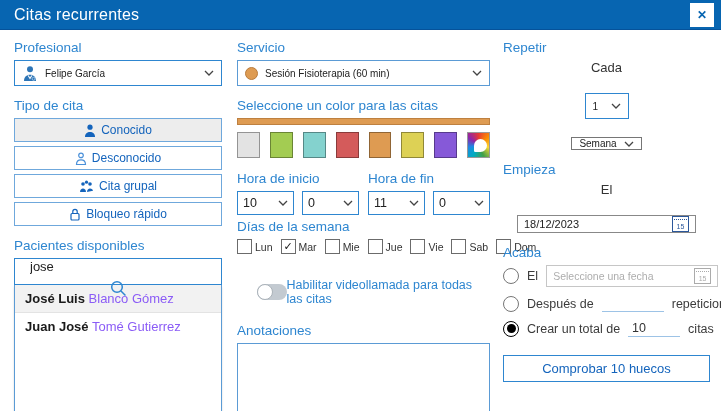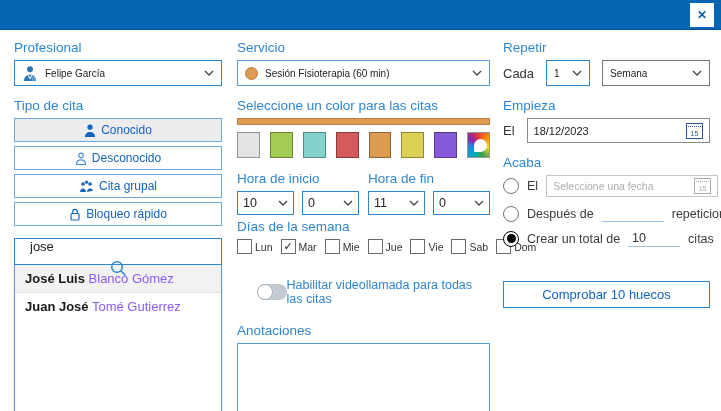--- a/index.html
+++ b/index.html
@@ -92,21 +92,21 @@
   .toggle .knob {
     position:absolute; left:0; top:0; width:16px; height:16px; border-radius:50%;
     background:#fff; border:1px solid #AAB2B9;
   }
   .toggle-label { color:#2E86D0; font-size:12.5px; }
   .anotaciones {
     width:100%; height:81px; border:1px solid #5B9BD5; resize:none; outline:none;
     font-family:"Liberation Sans", sans-serif; font-size:13px; padding:5px;
   }
   
-  .inline-row { display:flex; align-items:center; gap:12px; margin-bottom:12px; }
+  .inline-row { display:flex; align-items:center; gap:18px; margin-bottom:12px;flex-direction:column; }
   .inline-row .txt { font-size:13px; color:#333; }
   .select.w44 { width:44px; }
   .select.grow-sel { flex:1; border-color:#767676; }
   .date-input {
     flex:1; height:25px; border:1px solid #888; display:flex; align-items:center;
     padding:0 6px; gap:6px; background:#fff;
   }
   .date-input input {
     border:none; outline:none; flex:1; font-size:11px; color:#222;
     font-family:Liberation Sans, sans-serif; background:transparent;
@@ -133,31 +133,32 @@
   .date-input.disabled { border-color:#C6C6C6; height:22px; }
   .date-input.disabled input { font-size:10.5px; }
   .date-input.disabled input::placeholder { color:#ADADAD; }
   .uline {
     border:none; border-bottom:1px solid #9DC3E6; outline:none; background:transparent;
     font-size:12.5px; color:#333; font-family:"Liberation Sans", sans-serif;
     height:17px; padding:0 4px;
   }
   .uline.w62 { width:62px; } .uline.w52 { width:52px; }
   .check-btn {
-    width:100%; height:27px; margin-top:26px; background:#fff;
+    width:100%; height:27px; margin-top:10px; background:#fff;
     border:1px solid #2E86D0; color:#1464BC; font-size:13px; cursor:pointer;
     font-family:"Liberation Sans", sans-serif;
   }
   .svg-ico { display:block; flex:0 0 auto; }
   .service-dot { width:13px; height:13px; border-radius:50%; border:1px solid #B87B3D; flex:0 0 auto; }
 </style>
 </head>
 <body>
 
 <div class="titlebar">
+  <span class="title">Citas recurrentes</span>
   <div class="close-btn">
     <span>✕</span>
   </div>
 </div>
 
 <div class="col col-left">
   <div class="lbl">Profesional</div>
   <div class="select" style="margin-bottom:12px;">
     <svg class="svg-ico" width="16" height="17" viewBox="0 0 16 17">
       <circle cx="8" cy="4.2" r="3" fill="#2E75B6"></circle>
@@ -201,20 +202,21 @@
     </div>
     <div class="tipo-btn">
       <svg class="svg-ico" width="12" height="13" viewBox="0 0 12 13">
         <rect x="2" y="5.5" width="8" height="6.5" rx="1" fill="none" stroke="#1464BC" stroke-width="1.2"></rect>
         <path d="M3.8 5.5V3.6a2.2 2.2 0 0 1 4.4 0v1.9" fill="none" stroke="#1464BC" stroke-width="1.2"></path>
       </svg>
       <span>Bloqueo rápido</span>
     </div>
   </div>
 
+  <div class="lbl">Pacientes disponibles</div>
   <div class="searchbox">
     <input type="text" value="jose" style="">
     <svg class="svg-ico" width="17" height="17" viewBox="0 0 17 17">
       <circle cx="7" cy="7" r="5.3" fill="none" stroke="#2E86D0" stroke-width="1.5"></circle>
       <line x1="11" y1="11" x2="15.5" y2="15.5" stroke="#2E86D0" stroke-width="1.5"></line>
     </svg>
   </div>
   <div class="patient-list">
     <div class="patient-row highlighted">
       <span class="first">José Luis</span><span class="last"> Blanco Gómez</span>

